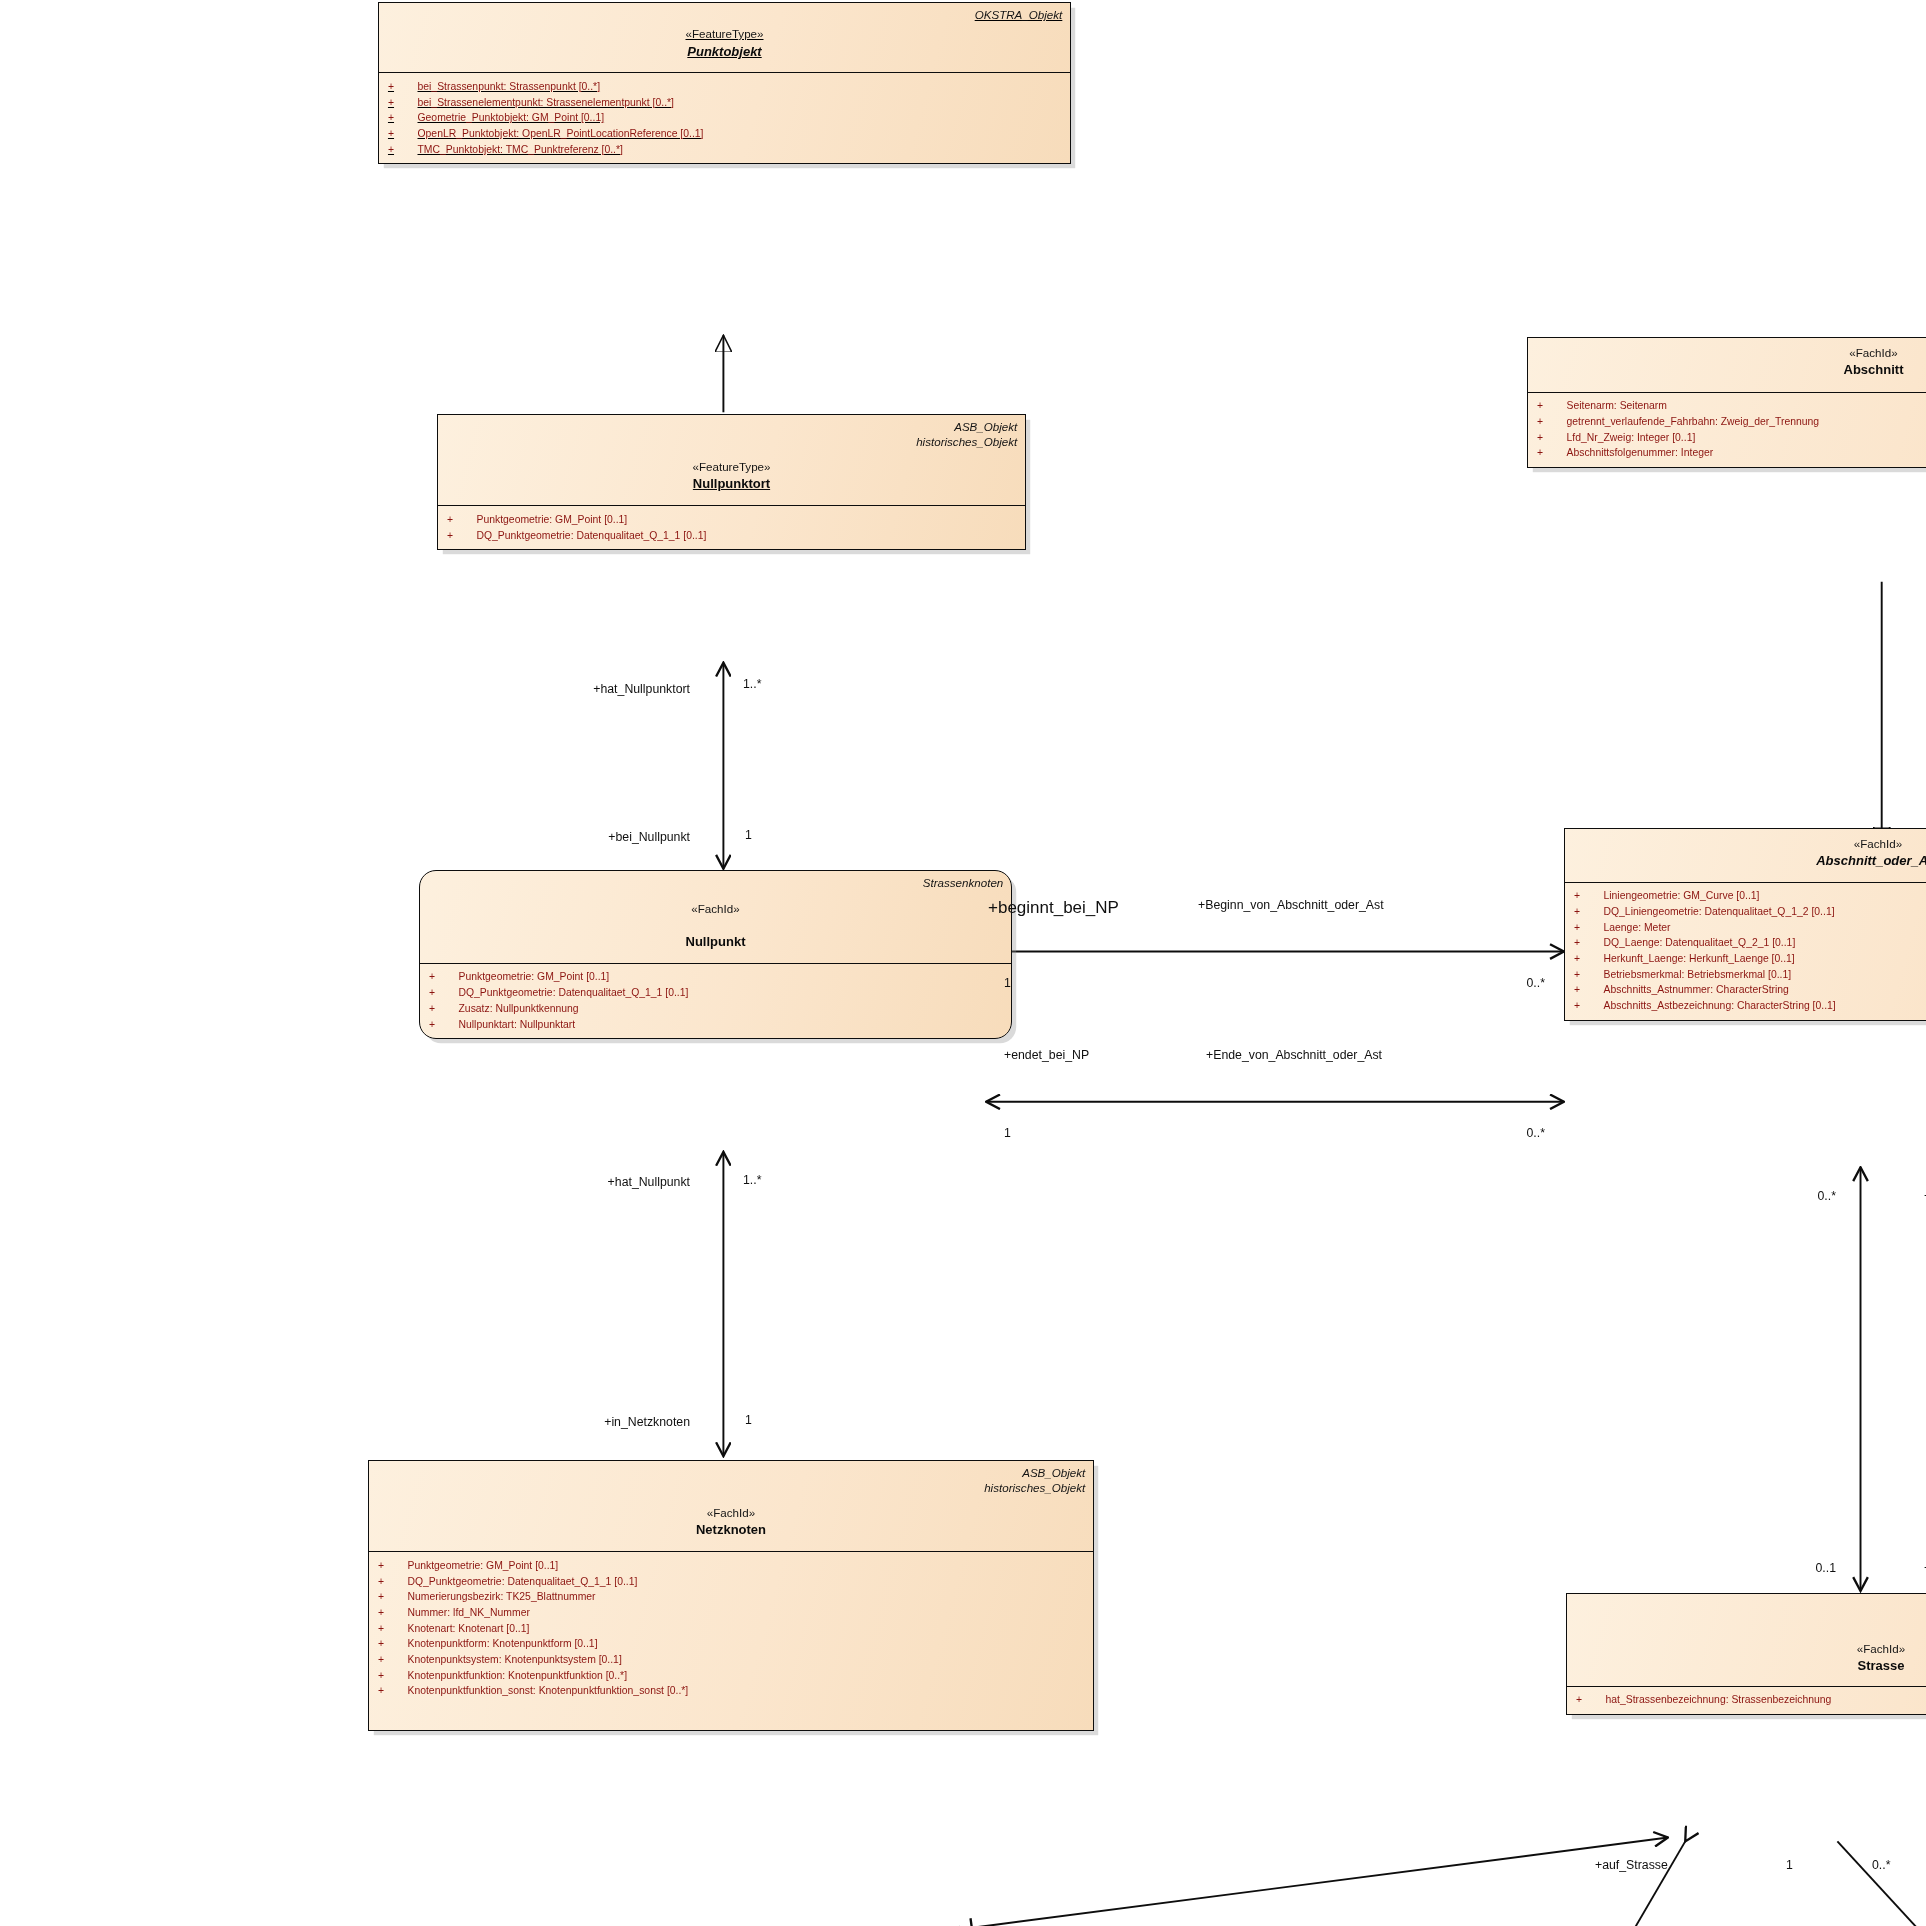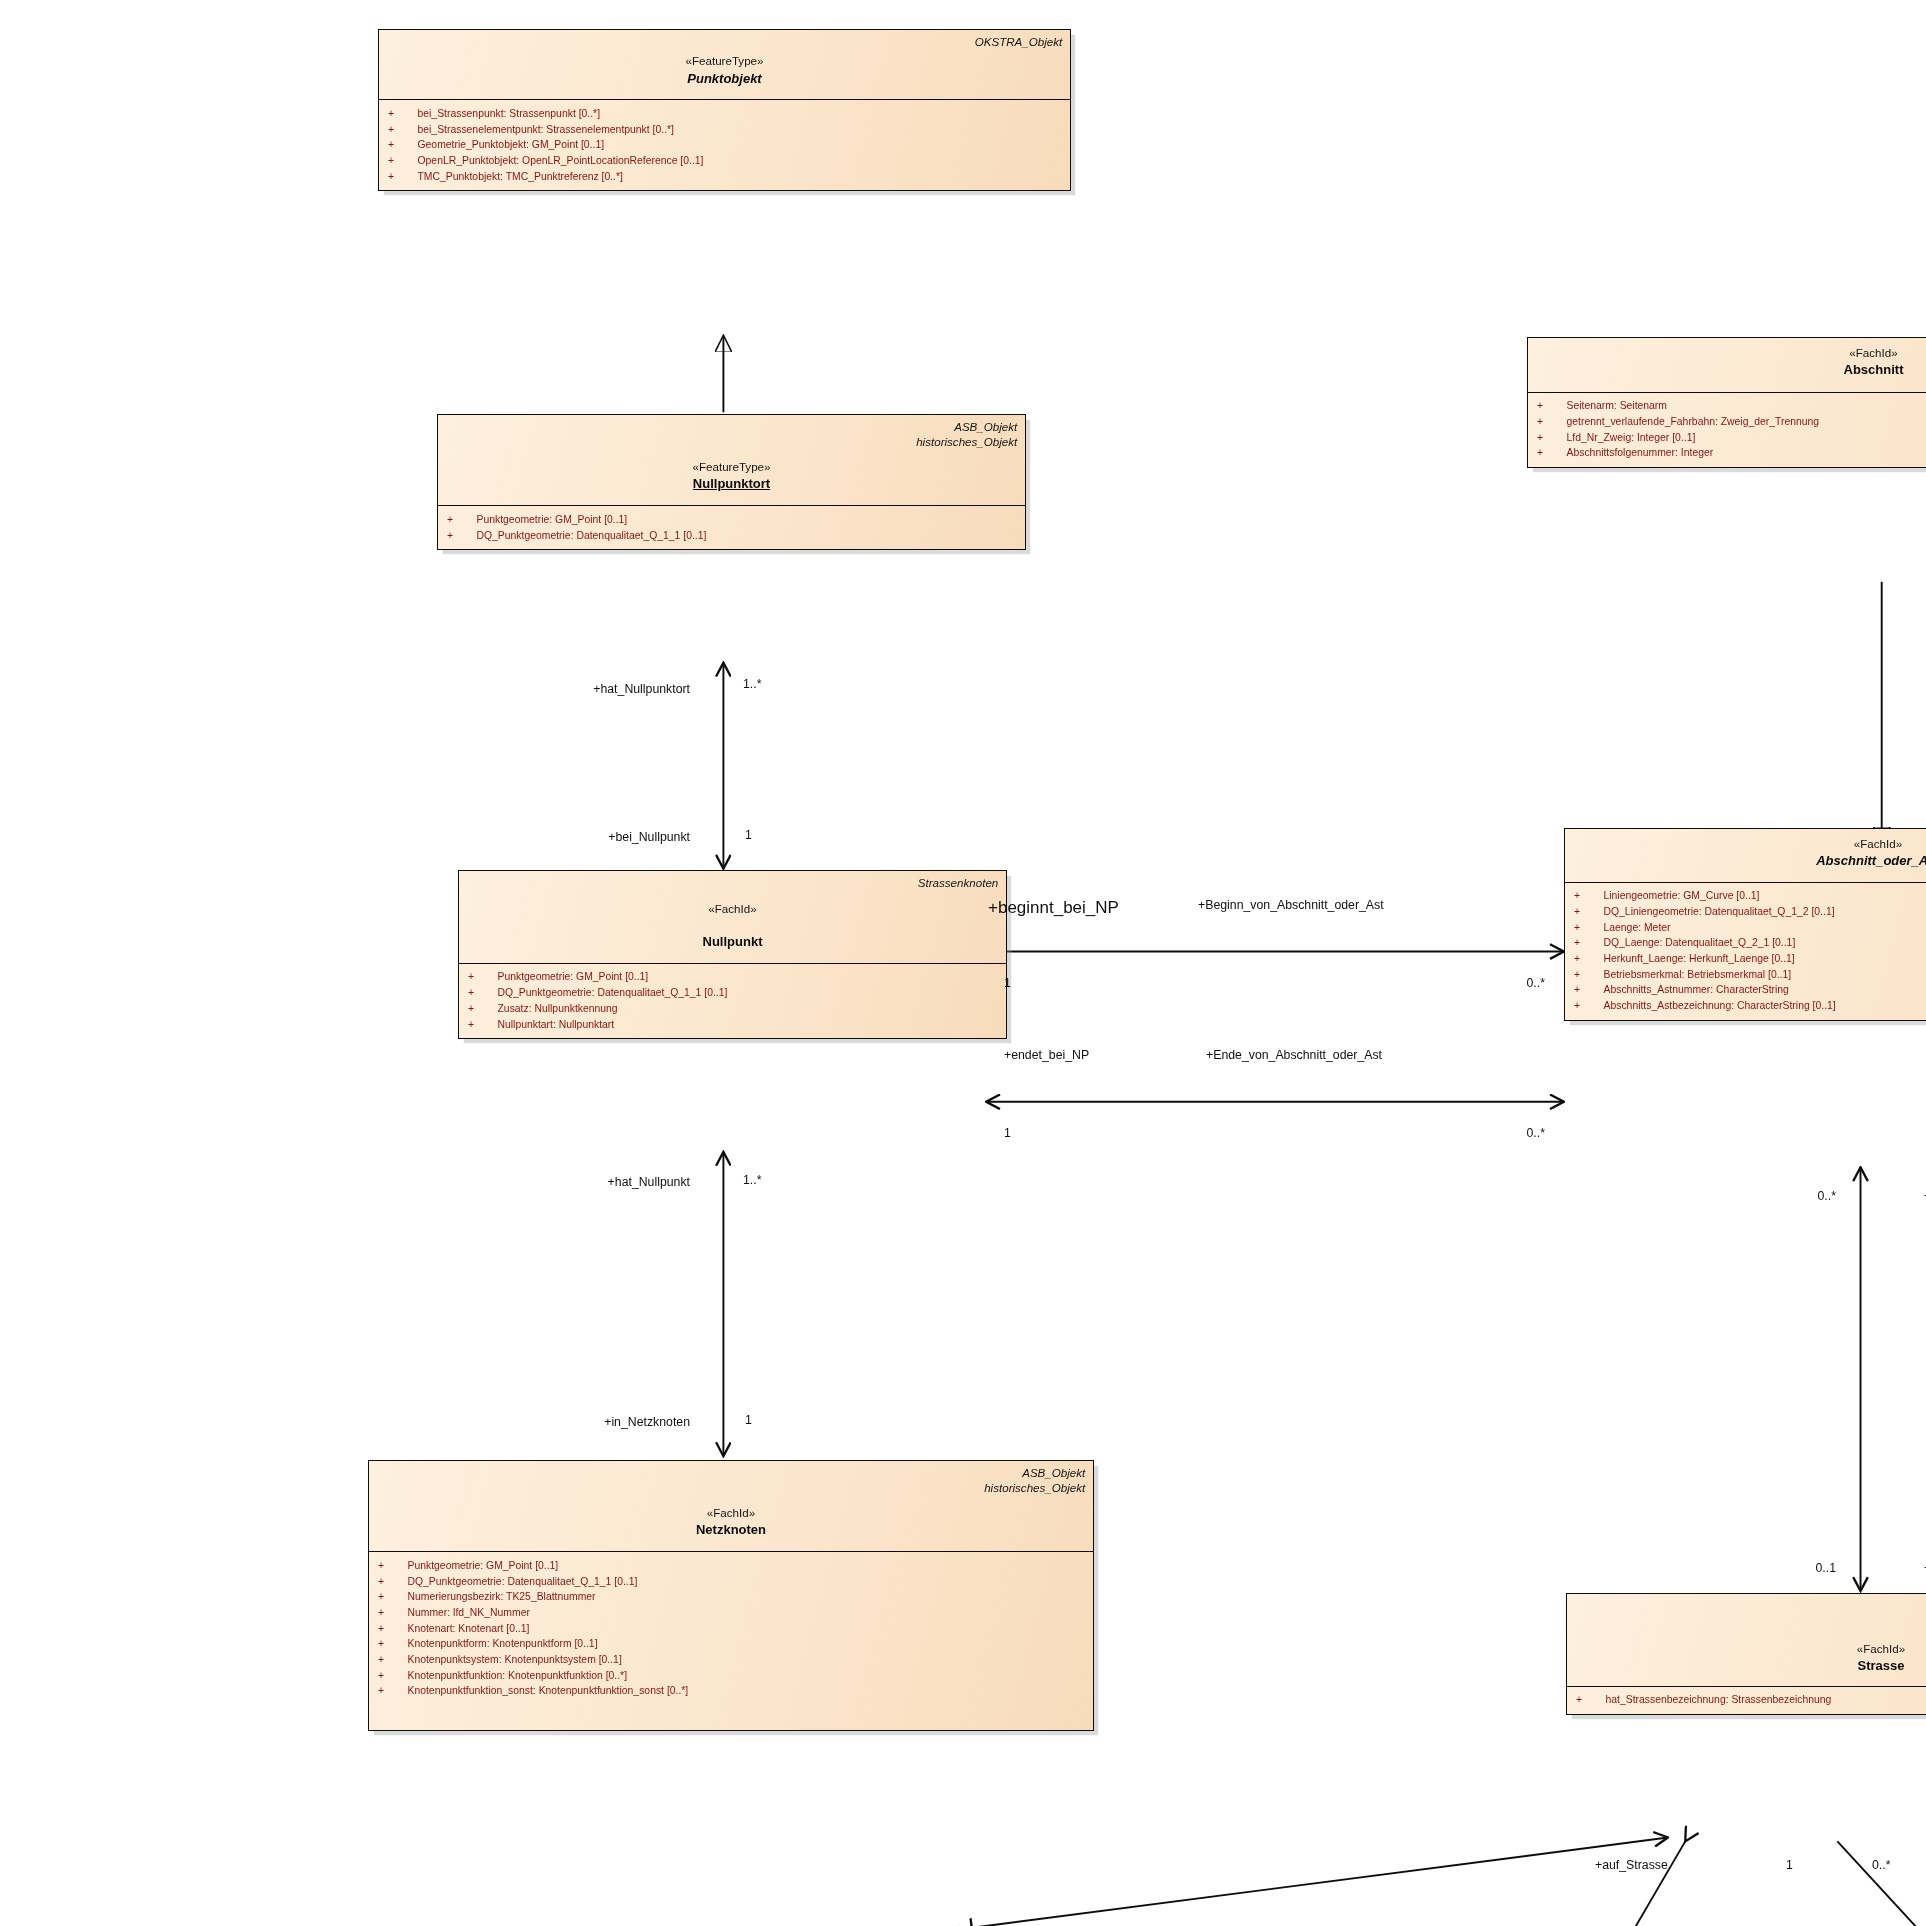--- a/index.html
+++ b/index.html
@@ -74,21 +74,21 @@
 
     <line x1="3195" y1="5955" x2="2525" y2="5020" stroke-width="5" marker-end="url(#openArrowBack)" marker-start="url(#openArrow)"></line>
 
     <line x1="3690" y1="5955" x2="4375" y2="4780" stroke-width="5" marker-end="url(#openArrowBack)" marker-start="url(#openArrow)"></line>
 
     <line x1="2480" y1="5010" x2="4330" y2="4770" stroke-width="5" marker-end="url(#openArrow)"></line>
 
     <line x1="4770" y1="4780" x2="5705" y2="5795" stroke-width="5" marker-end="url(#openArrow)"></line>
   </svg>
 
-  <div class="uml-class" style="left:378px;top:29px;width:693px;">
+  <div class="uml-class" style="left:378px;top:2px;width:693px;text-decoration:underline;">
     <div class="uml-head">
       <div class="uml-tags" style="font-size:11.6px;">
         <div>OKSTRA_Objekt</div>
       </div>
       <div class="uml-stereo" style="font-size:11.6px;">«FeatureType»</div>
       <div class="uml-name italic" style="font-size:13px;margin-top:2.3px;margin-bottom:5.4px;text-align:center;">Punktobjekt</div>
     </div>
     <div class="uml-divider"></div>
     <div class="uml-attrs" style="font-size:10.4px;">
       <div class="attr-row">
@@ -129,21 +129,21 @@
           <span class="attr-plus">+</span>
           <span class="attr-txt">Punktgeometrie: GM_Point [0..1]</span>
         </div>
       <div class="attr-row">
           <span class="attr-plus">+</span>
           <span class="attr-txt">DQ_Punktgeometrie: Datenqualitaet_Q_1_1 [0..1]</span>
         </div>
     </div>
   </div>
 
-  <div class="uml-class" style="left:458px;top:870px;width:549px;">
+  <div class="uml-class" style="left:419px;top:870px;width:593px;border-radius:17px;">
     <div class="uml-head">
       <div class="uml-tags" style="font-size:11.6px;">
         <div>Strassenknoten</div>
       </div>
       <div class="uml-stereo" style="font-size:11.6px;margin-top:10px;">«FachId»</div>
       <div class="uml-name" style="font-size:13px;margin-top:18px;margin-bottom:6.2px;">Nullpunkt</div>
     </div>
     <div class="uml-divider"></div>
     <div class="uml-attrs" style="font-size:10.4px;">
       <div class="attr-row">

